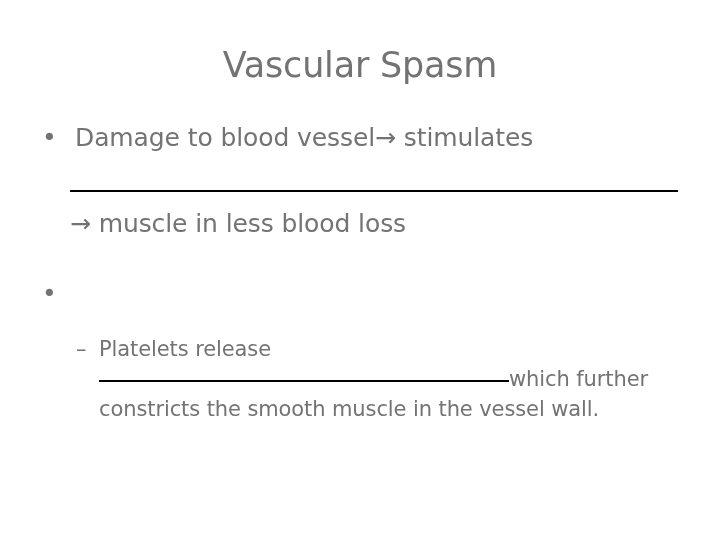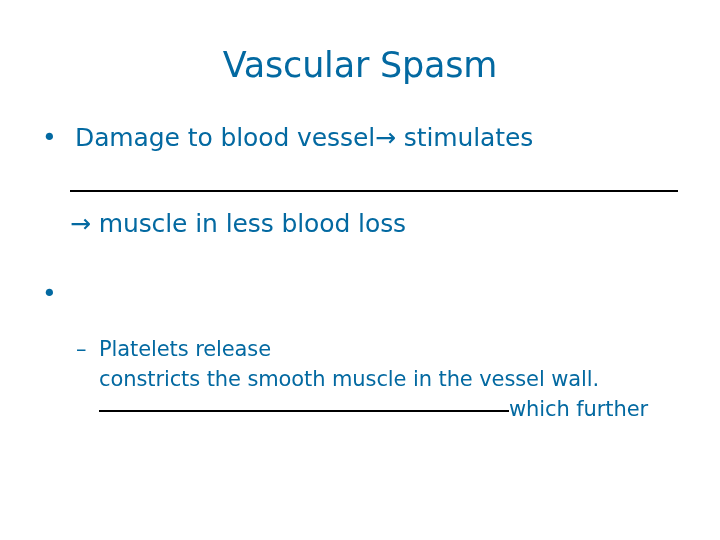--- a/index.html
+++ b/index.html
@@ -9,21 +9,21 @@
     background: #ffffff;
   }
 
   #slide {
     position: relative;
     width: 720px;
     height: 540px;
     background: #ffffff;
     overflow: hidden;
     font-family: "DejaVu Sans", "Liberation Sans", sans-serif;
-    color: #0369a1;
+    color: #737373;
     -webkit-font-smoothing: antialiased;
   }
 
   
   .slide-title {
     position: absolute;
     left: 0;
     top: 44px;
     width: 720px;
     text-align: center;
@@ -138,21 +138,21 @@
     </div>
 
     <div class="row-gap-c"></div>
 
     <div class="bullet-l2">
       <span class="marker">–</span>
       <span>Platelets release</span>
     </div>
 
     <div class="cont-l2">
-      <span>constricts the smooth muscle in the vessel wall.</span>
+      <span class="blank blank-mid"></span><span>which further</span>
     </div>
 
     <div class="cont-l2">
-      <span class="blank blank-mid"></span><span>which further</span>
+      <span>constricts the smooth muscle in the vessel wall.</span>
     </div>
 
   </div>
 </div>
 
 </body></html>

